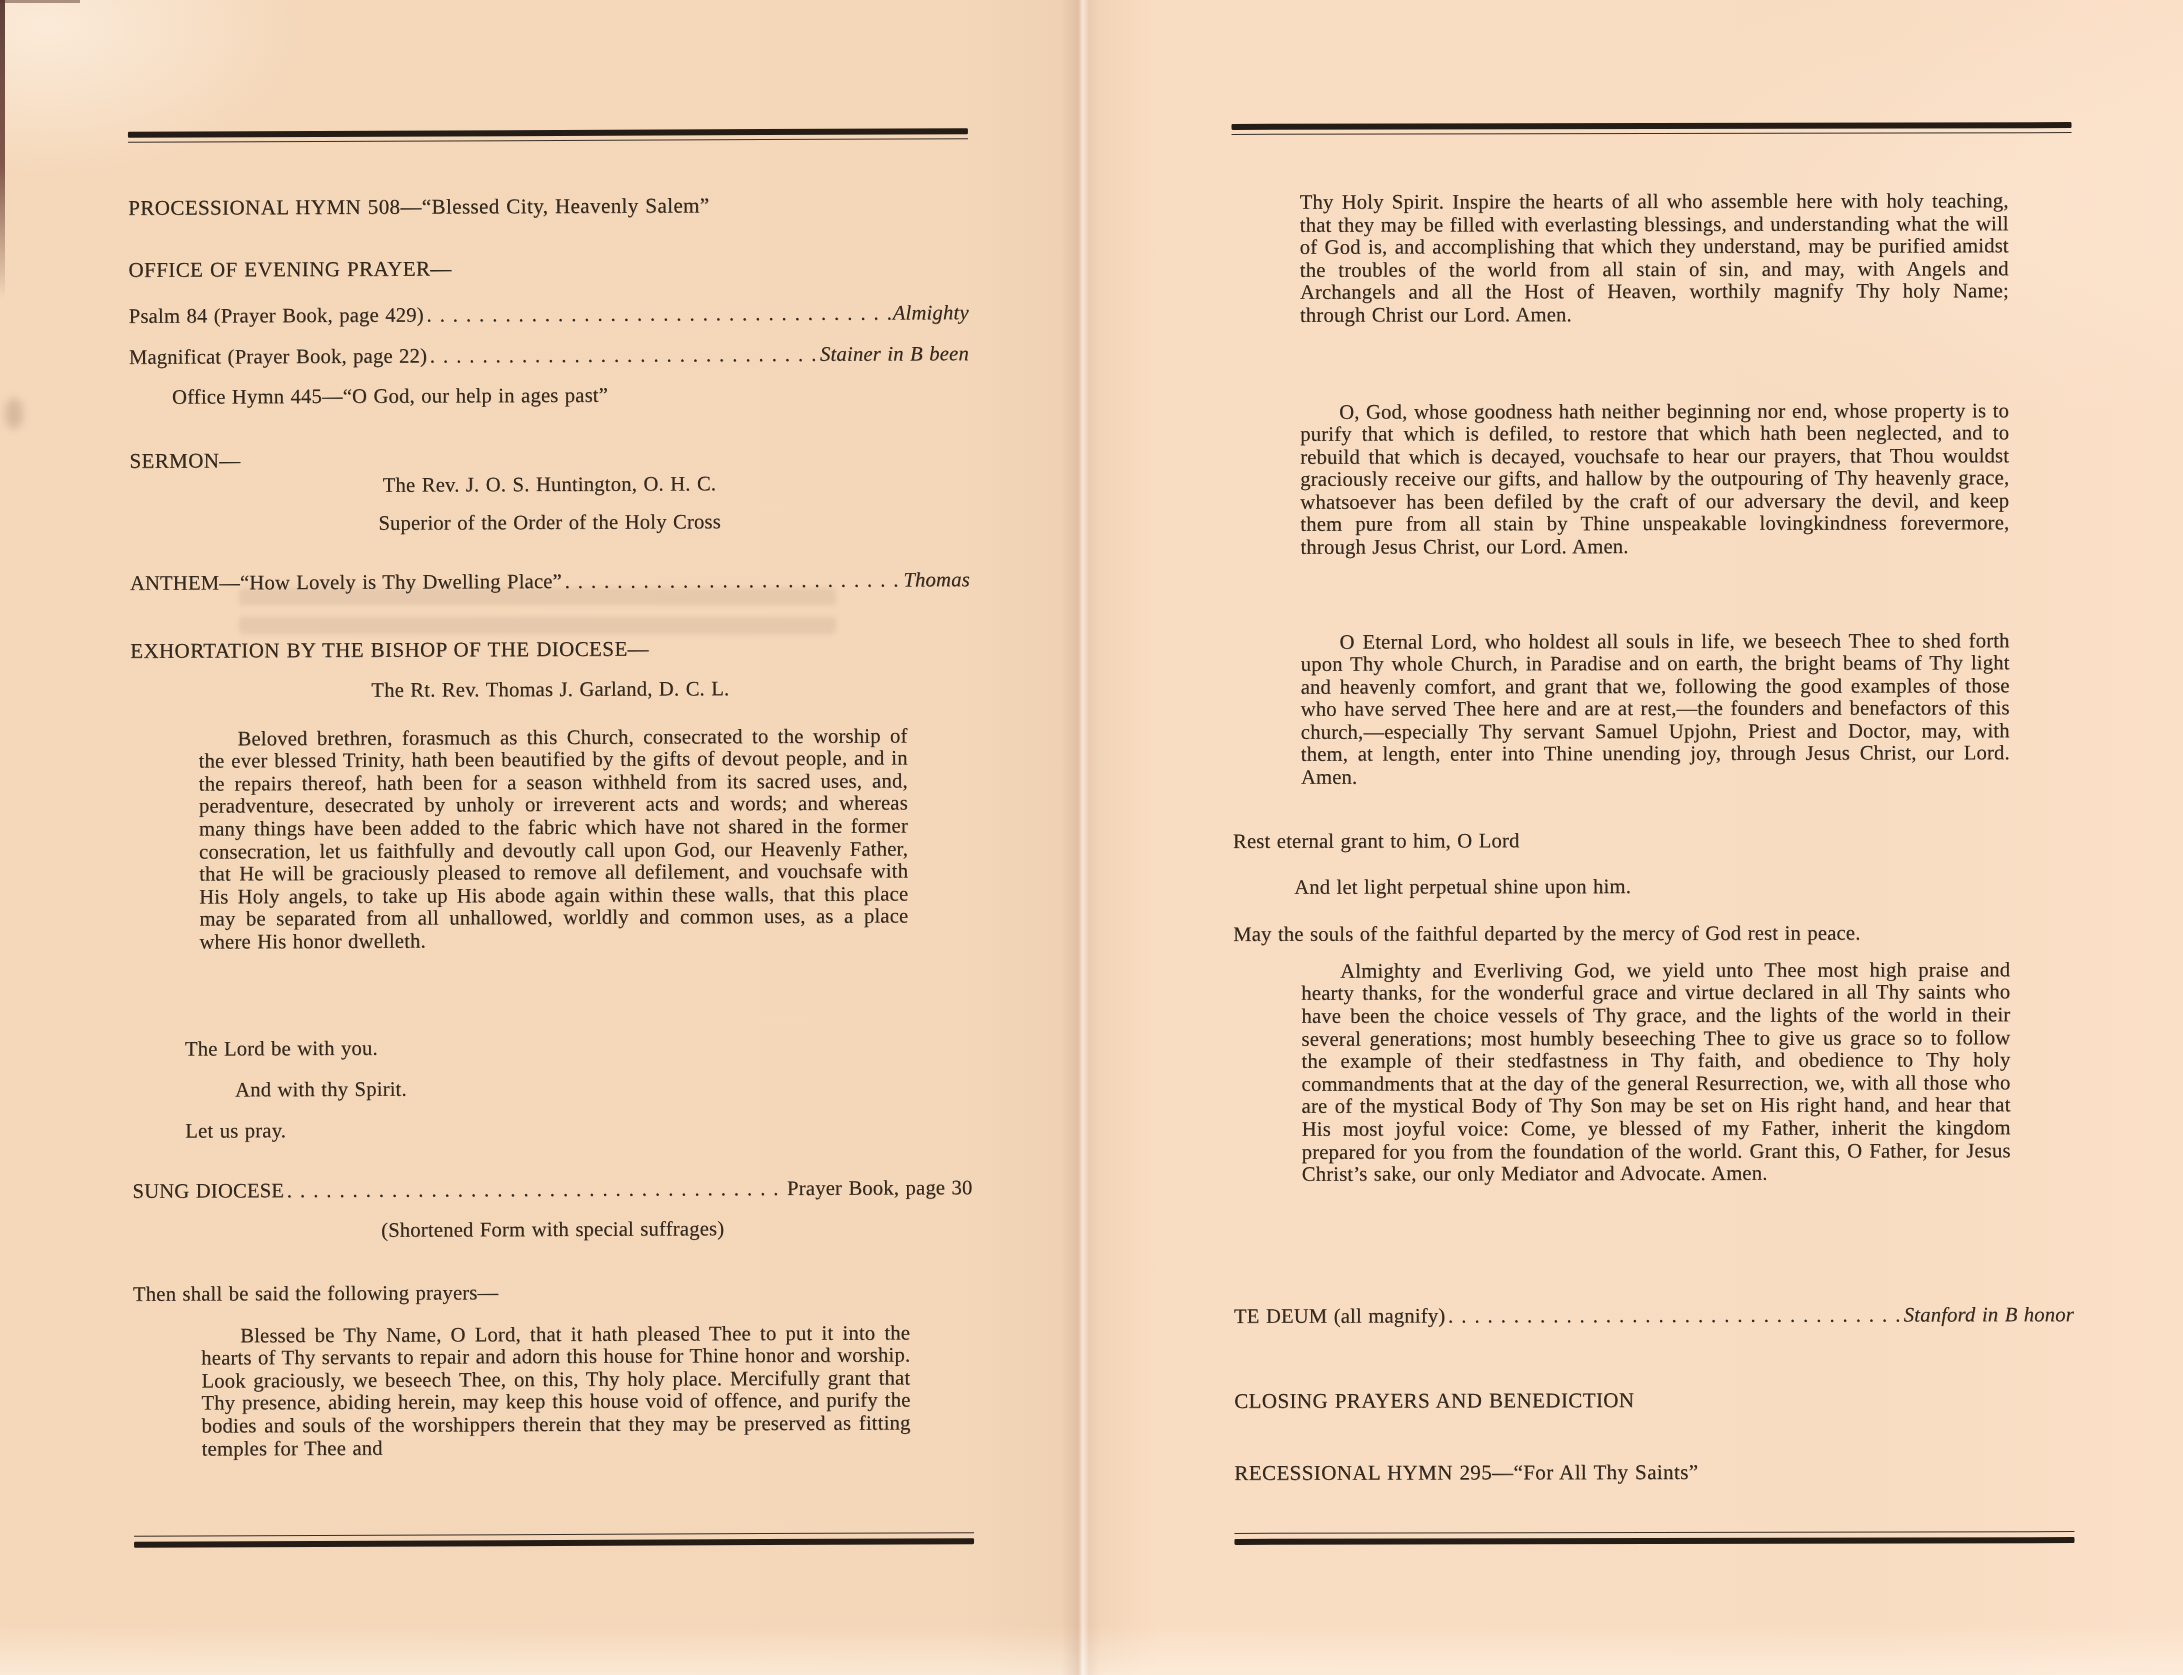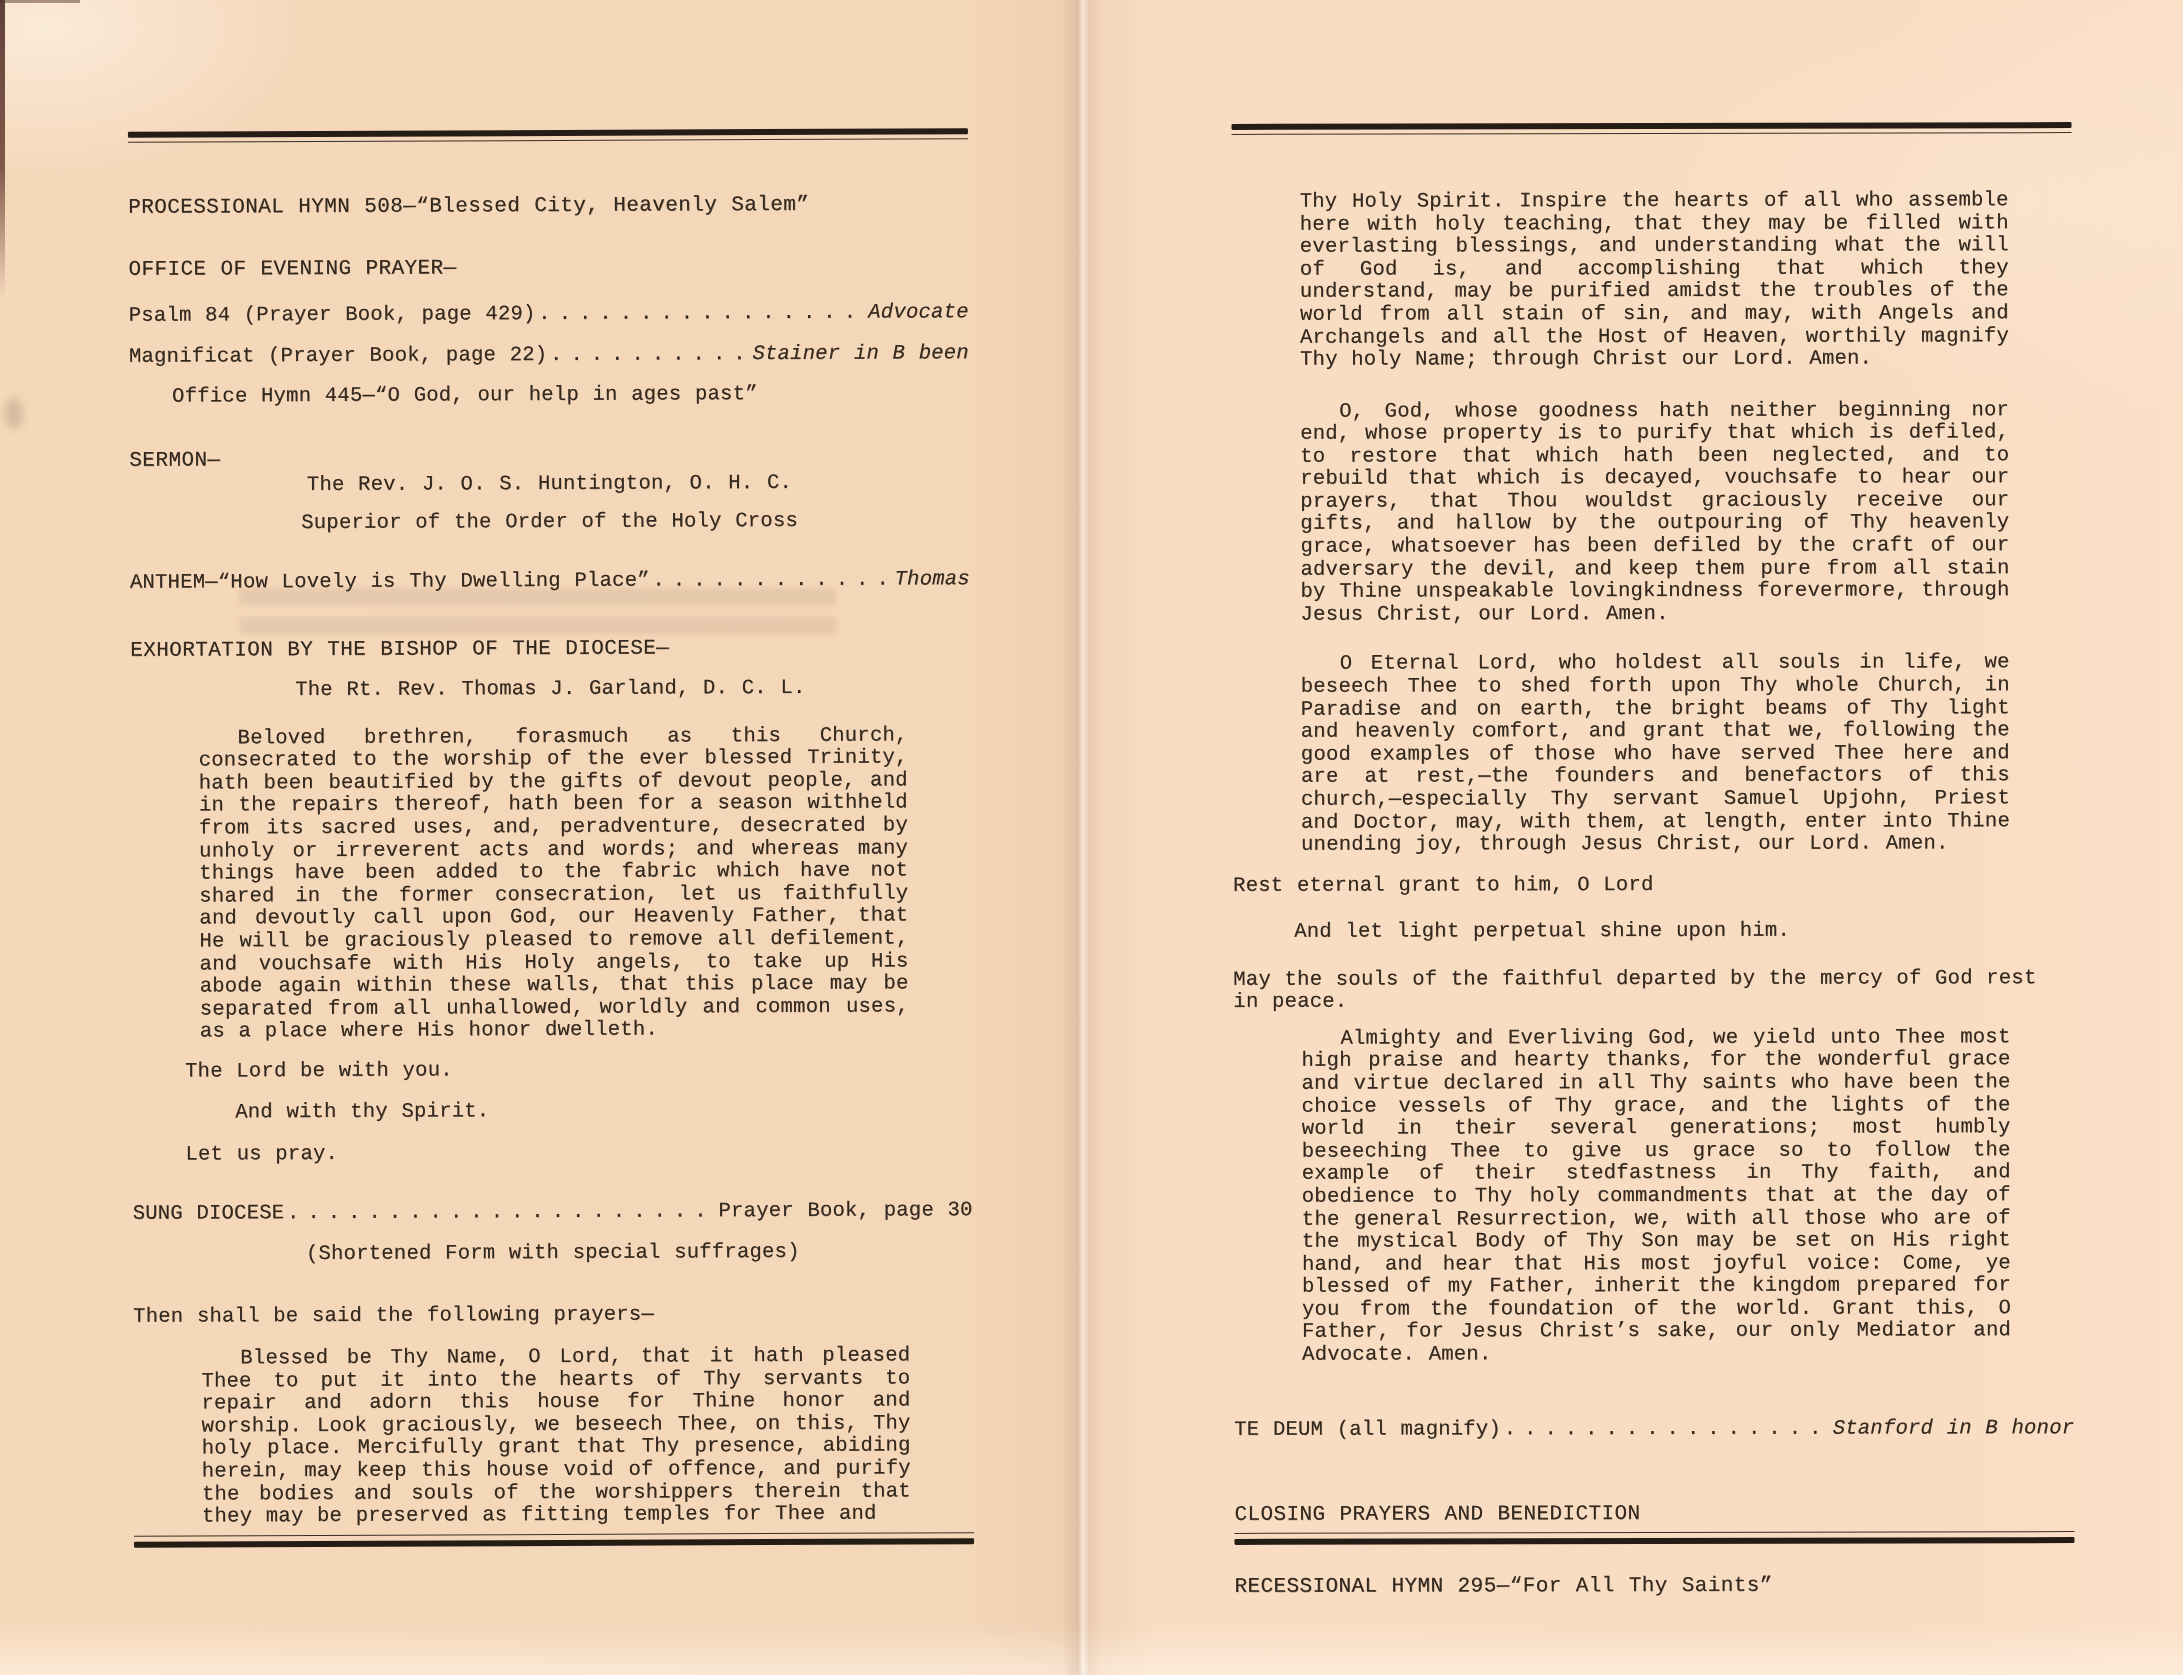--- a/index.html
+++ b/index.html
@@ -6,21 +6,21 @@
     --paper:#f6d9bb;
     --paper-right:#f9dcc2;
     --ink:#33291f;
     --rule:#241c15;
   }
   html,body{margin:0;padding:0;background:#e8d0b4;}
   .scan{
     position:relative;
     width:2183px;height:1675px;
     overflow:hidden;
-    font-family:Liberation Mono, monospace;
+    font-family:Liberation Serif, serif;
     color:var(--ink);
     background:
       radial-gradient(372px 212px at 46px 26.6px, rgba(255,250,242,0.55), rgba(255,250,242,0) 70%),
       radial-gradient(597px 332px at 92% 12%, rgba(255,240,226,0.25), rgba(255,240,226,0) 70%),
       linear-gradient(180deg, rgba(255,255,255,0.0) 97%, rgba(255,244,232,0.6) 100%),
       linear-gradient(90deg,#f5d8ba 0%,#f4d6b8 44%,#efd0b2 49%,#f9ddc3 53%,#f8dcc1 86%,#fbe0c8 100%);
   }
   
   .edge-sliver{
     position:absolute;left:0;top:0;width:4.6px;height:299px;
@@ -142,21 +142,21 @@
     </div>
 
     <div class="content">
       <p class="h line m-processional">PROCESSIONAL HYMN 508—“Blessed City, Heavenly Salem”</p>
 
       <p class="h line m-office">OFFICE OF EVENING PRAYER—</p>
 
       <div class="leader-row ind1 m-psalm">
         <span class="lbl">Psalm 84 (Prayer Book, page 429)</span>
         <span class="dots"></span>
-        <span class="setting it">Advocate</span>
+        <span class="setting it">Almighty</span>
       </div>
 
       <div class="leader-row ind1 m-magnificat">
         <span class="lbl">Magnificat (Prayer Book, page 22)</span>
         <span class="dots"></span>
         <span class="setting it">Stainer in B been</span>
       </div>
 
       <p class="line ind1 m-officehymn">Office Hymn 445—“O God, our help in ages past”</p>
 

